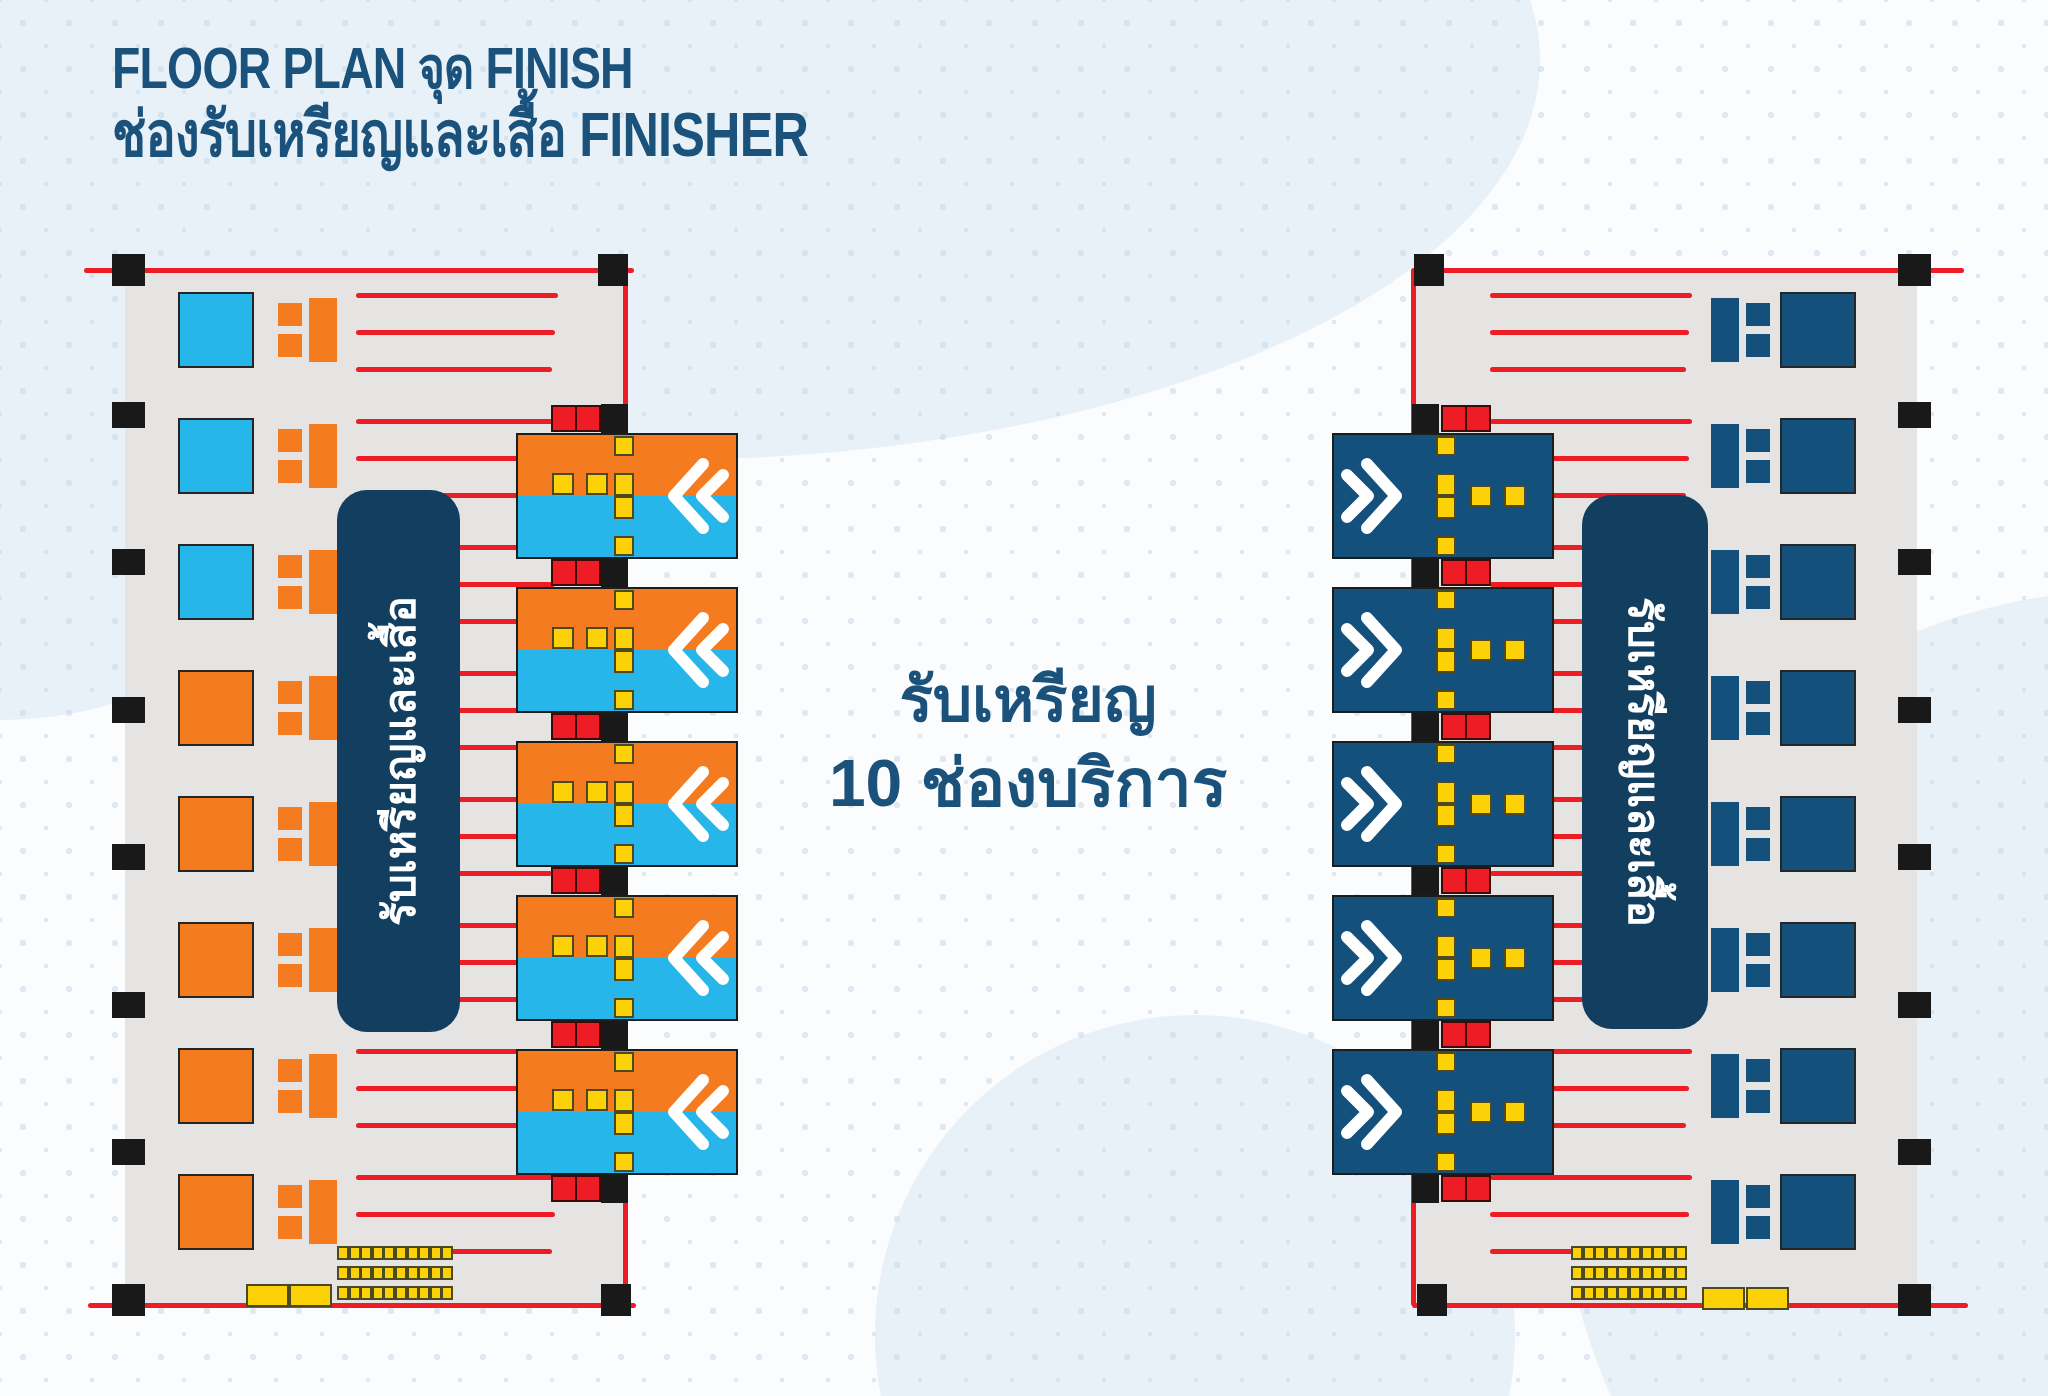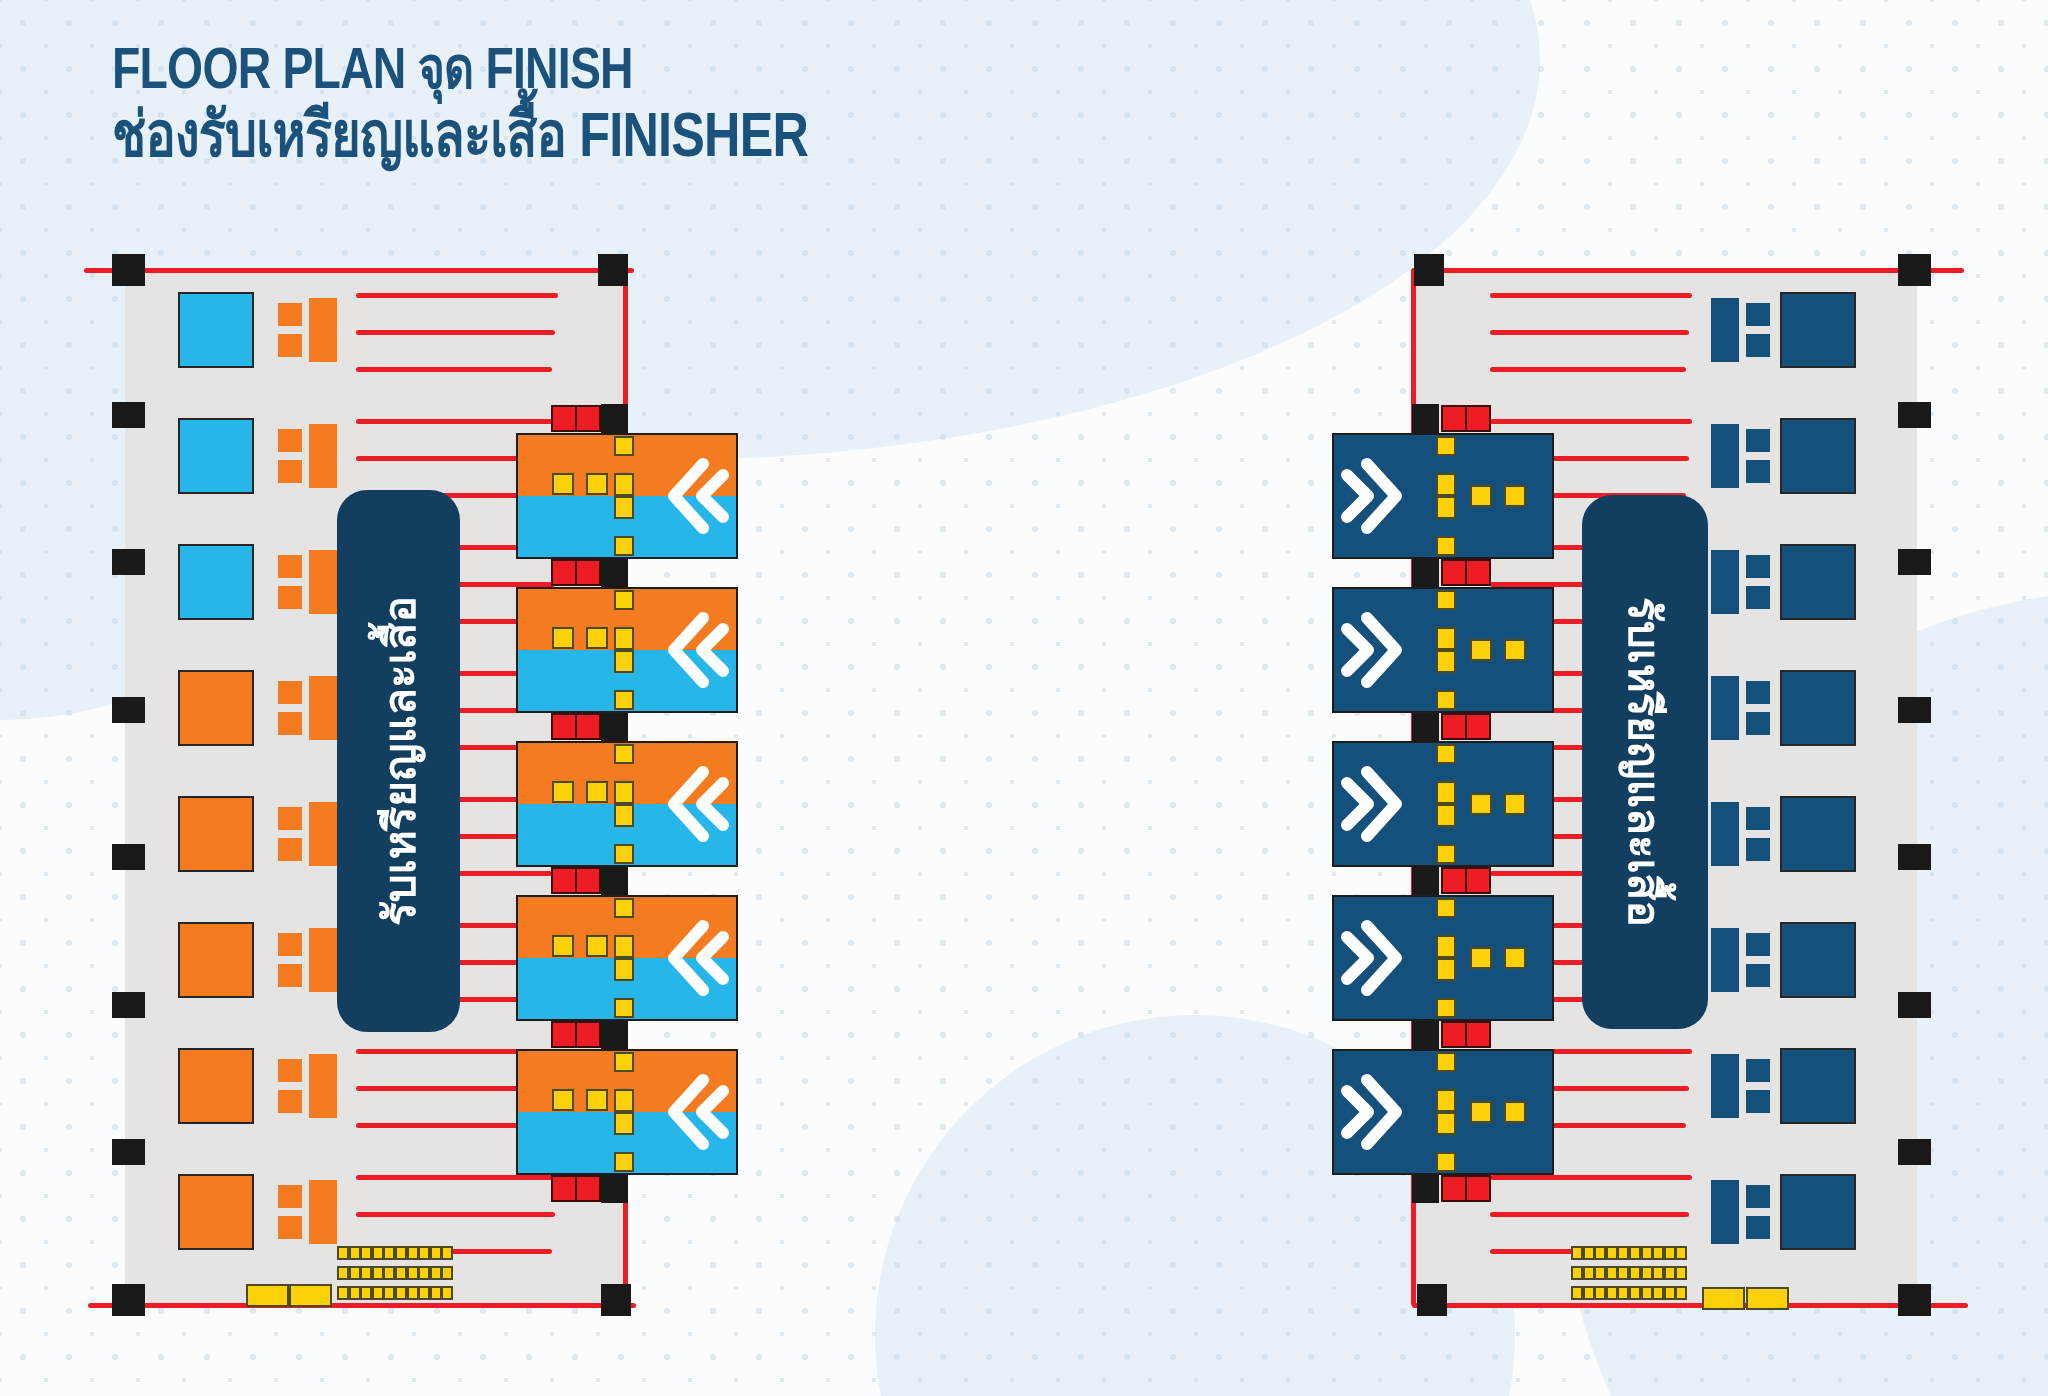--- a/index.html
+++ b/index.html
@@ -58,20 +58,22 @@
 <div class="blob" style="left:1560px;top:590px;width:1140px;height:1140px;"></div>
 <div class="dots"></div>
 
 <div id="plan">
   <div class="title">
     <div class="t1">FLOOR PLAN จุด FINISH</div>
     <div class="t2">ช่องรับเหรียญและเสื้อ FINISHER</div>
   </div>
 
   <div class="center-note">
+    <div class="c1">รับเหรียญ</div>
+    <div class="c2">10 ช่องบริการ</div>
   </div>
 
   <div class="banner" style="left:337px;top:490px;width:123px;height:542px;">
     <span style="transform:rotate(-90deg);">รับเหรียญและเสื้อ</span>
   </div>
   <div class="banner" style="left:1582px;top:495px;width:126px;height:534px;">
     <span style="transform:rotate(90deg);">รับเหรียญและเสื้อ</span>
   </div>
 <div class="abs panel-surface" style="left: 125px; top: 272px; width: 503px; height: 1036px;"></div>
     <div class="abs redline" style="left: 84px; top: 268px; width: 550px; height: 5px; z-index: 2;"></div>

